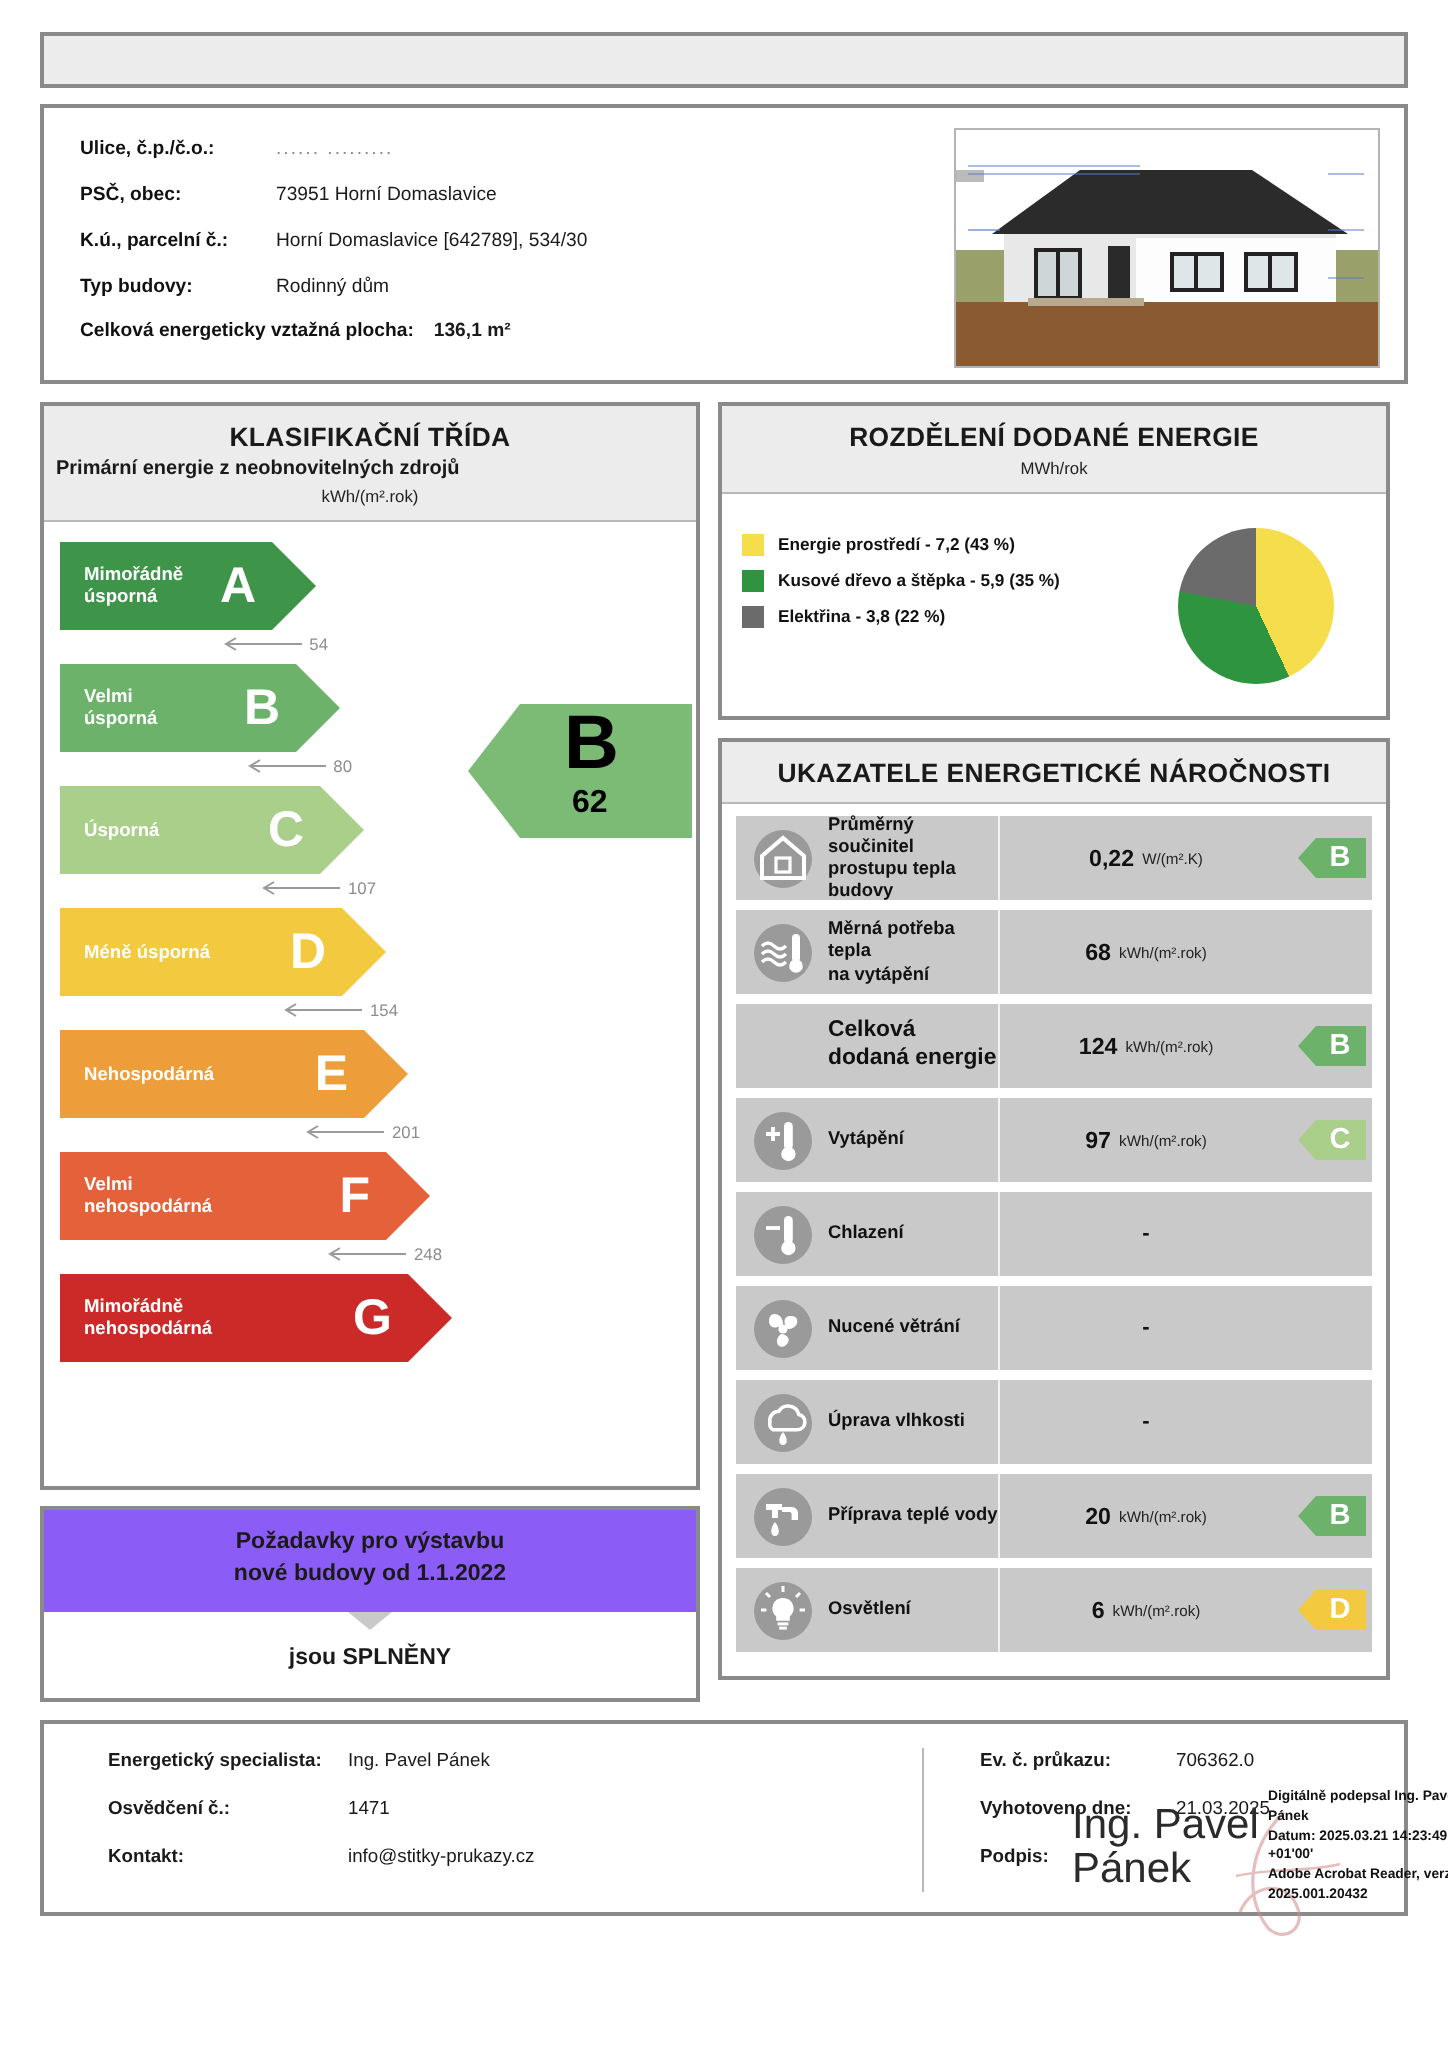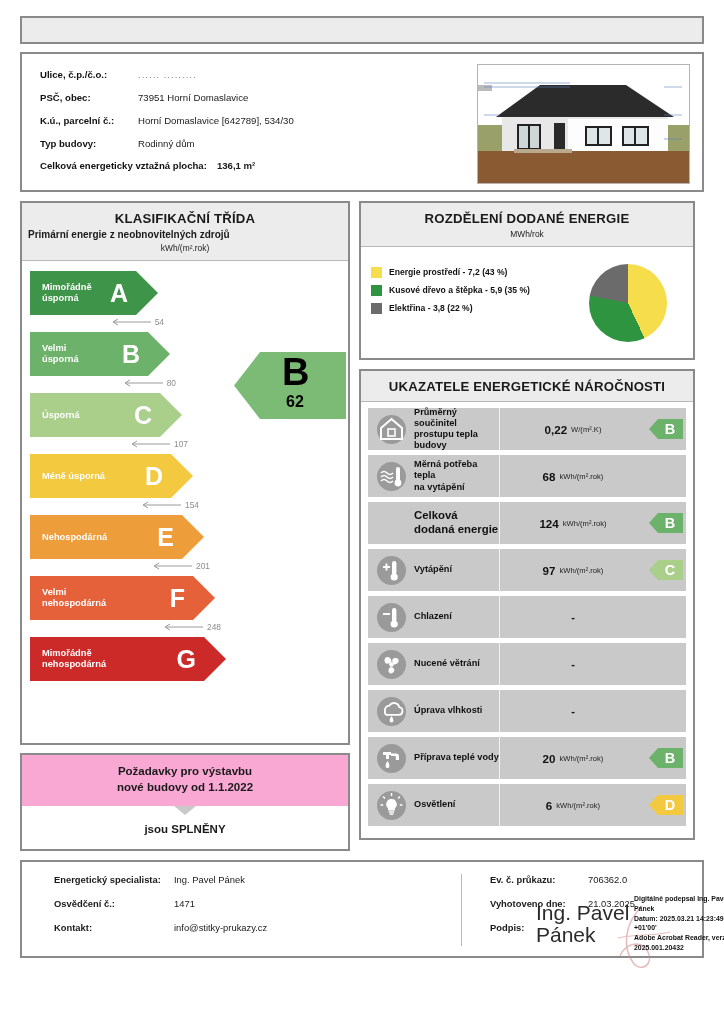--- a/index.html
+++ b/index.html
@@ -92,21 +92,21 @@
   .big-badge .bb-letter {
     position: absolute; left: 48px; top: 6px; font-size: 38px; font-weight: bold; color: #000; line-height: 1;
   }
   .big-badge .bb-val {
     position: absolute; left: 52px; top: 47px; font-size: 16px; font-weight: bold; color: #000; line-height: 1;
   }
 
   
   .req-panel { position: relative; }
   .req-head {
-    background: #f9a8d4; text-align: center; padding: 9px 0 11px;
+    background: #8b5cf6; text-align: center; padding: 9px 0 11px;
     font-size: 11.5px; font-weight: bold; line-height: 1.35; position: relative;
   }
   .req-notch {
     position: absolute; left: 50%; bottom: -9px; margin-left: -11px;
     width: 0; height: 0; border-left: 11px solid transparent;
     border-right: 11px solid transparent; border-top: 9px solid #c9c9c9;
   }
   .req-body { text-align: center; padding: 17px 20px 14px; font-size: 11.5px; font-weight: bold; background: #fff; }
 
   

